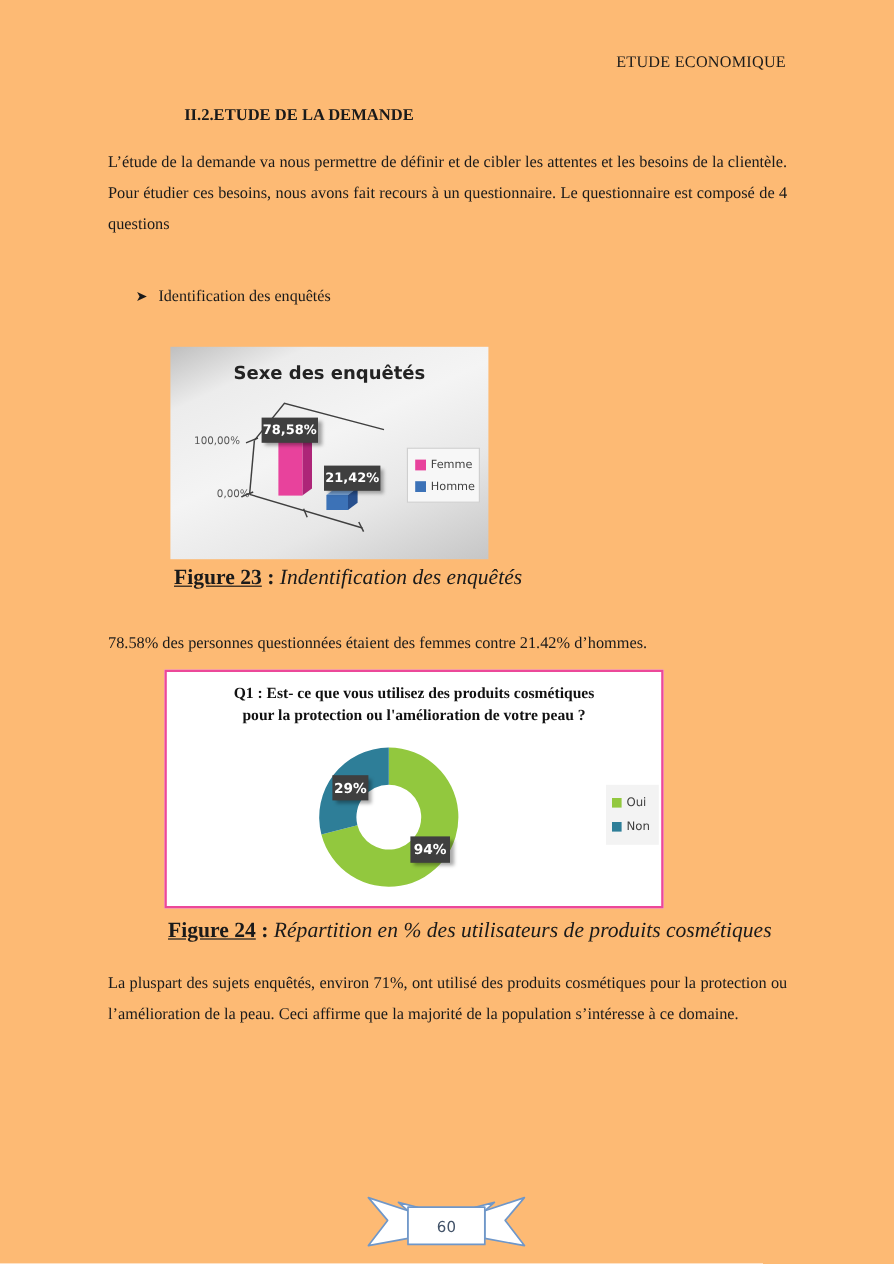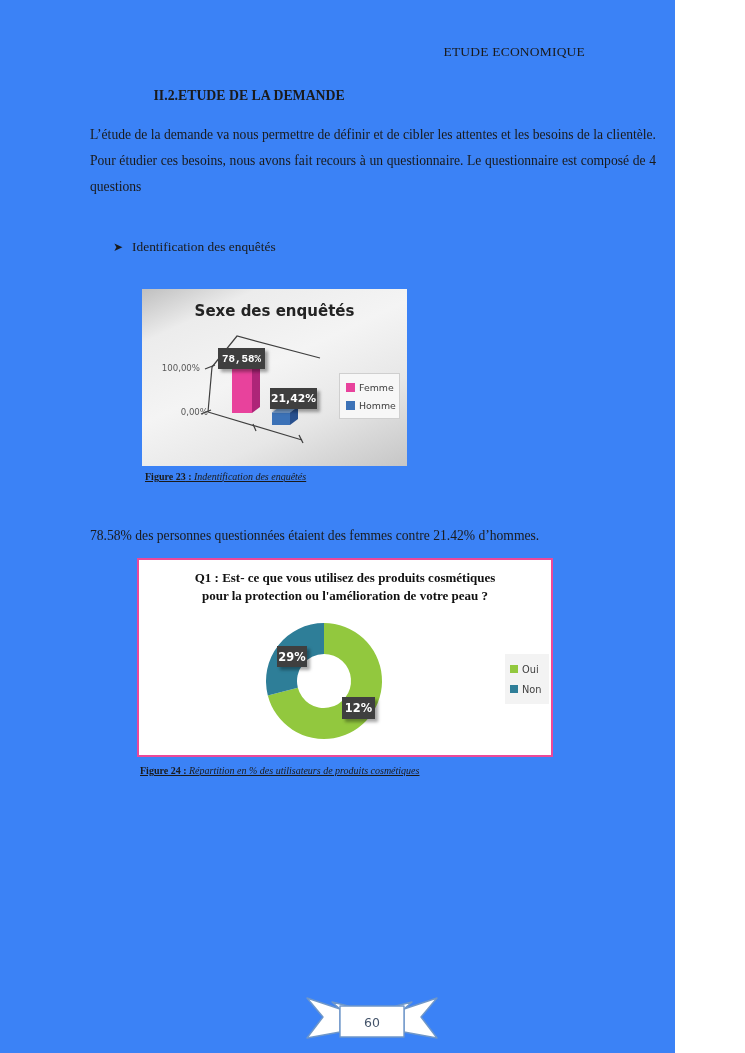--- a/index.html
+++ b/index.html
@@ -1,18 +1,18 @@
 <!DOCTYPE html>
 <html><head>
 <meta charset="utf-8">
 <style>
   * { margin:0; padding:0; box-sizing:border-box; }
   html,body { background:#ffffff; }
   .page {
-    position:relative; width:675px; height:1053px; background:#3b82f6;
+    position:relative; width:745px; height:1053px; background:#fdba74;
     font-family:"Liberation Serif", serif; color:#1a1a1a; overflow:hidden;
   }
   .abs { position:absolute; }
 
   .running-header { top:44px; right:90px; font-size:13.5px; letter-spacing:0.2px; }
 
   .h2 { top:88px; left:128px; font-weight:bold; font-size:13.8px; display:flex; }
   .h2 .num { width:50px;text-align:right; }
 
   .para { left:90px; width:566px; font-size:13.6px; line-height:25.8px; text-align:justify; }
@@ -39,33 +39,33 @@
   .ytick { position:absolute; font-family:"DejaVu Sans", sans-serif; font-size:8.6px; color:#595959; text-align:right; width:48px; }
   .ytick-100 { left:10px; top:74px; }
   .ytick-0 { left:18px; top:118px; }
   .bar-svg { position:absolute; left:0; top:0; }
   .datalabel {
     position:absolute; background:#3f3f3f; color:#ffffff;
     font-family:"DejaVu Sans", sans-serif; font-weight:bold; font-size:10.8px;
     display:flex; align-items:center; justify-content:center;
     box-shadow:3px 3px 3px rgba(0,0,0,0.35);
   }
-  .dl-femme { left:76px; top:59px; width:47px; height:21px;font-family:Liberation Mono, monospace; }
+  .dl-femme { left:76px; top:59px; width:47px; height:21px; }
   .dl-homme { left:116px; top:99px; width:47px; height:21px;margin-left:12px; }
   .legend1 {
     position:absolute; left:197px; top:84px; width:61px; height:46px;
     background:#f7f7f7; border:1px solid #cfcfcf;
     display:flex; flex-direction:column; justify-content:center; gap:7px; padding-left:6px;
   }
   .legend-row { display:flex; align-items:center; gap:4px;
     font-family:"DejaVu Sans", sans-serif; font-size:9.4px; color:#404040; }
   .swatch { width:9px; height:9px; display:inline-block; }
 
   
-  .figcap { font-size:10px;text-decoration:underline; }
+  .figcap { font-size:18px; }
   .figcap .lbl { font-weight:bold; text-decoration:underline; }
   .figcap .sep { font-weight:bold; }
   .figcap .txt { font-style:italic; }
   .cap23 { left:145px; top:471px; }
   .cap24 { left:140px; top:765px; }
 
   
   .chart2 { left:137px; top:558px; width:416px; height:199px; background:#ffffff; border:2px solid #ec4899; }
   .chart2-title { position:absolute; left:0; right:0; top:9px; text-align:center;
     font-weight:bold; font-size:13px; line-height:17.5px; color:#111; }
@@ -147,37 +147,38 @@
   <div class="abs chart2">
     <div class="chart2-title">
       <div>Q1 : Est- ce que vous utilisez des produits cosmétiques</div>
       <div>pour la protection ou l'amélioration de votre  peau ?</div>
     </div>
     <svg id="donut" class="donut-svg" width="416" height="199" viewBox="0 0 416 199">
         <path d="M 185.00 63.00 A 58 58 0 1 1 128.82 135.42 L 158.85 127.71 A 27 27 0 1 0 185.00 94.00 Z" fill="#92c83e"></path>
         <path d="M 128.82 135.42 A 58 58 0 0 1 185.00 63.00 L 185.00 94.00 A 27 27 0 0 0 158.85 127.71 Z" fill="#2e7e98"></path>
       </svg>
     <div class="datalabel dl-29">29%</div>
-    <div class="datalabel dl-71">12%</div>
+    <div class="datalabel dl-71">94%</div>
     <div class="legend2">
       <div class="legend-row">
         <span class="swatch" style="background: rgb(146, 200, 62);"></span>
         <span>Oui</span>
       </div>
       <div class="legend-row">
         <span class="swatch" style="background: rgb(46, 126, 152);"></span>
         <span>Non</span>
       </div>
     </div>
   </div>
 
   <div class="abs figcap cap24">
     <span class="lbl">Figure 24</span><span class="sep"> : </span><span class="txt">Répartition en % des utilisateurs de produits cosmétiques</span>
   </div>
 
+  <div class="abs para para3">La pluspart des sujets enquêtés, environ 71%, ont utilisé des produits cosmétiques pour la protection ou l’amélioration de la peau. Ceci affirme que la majorité de la population s’intéresse à ce domaine.</div>
 
   <svg class="abs ribbon" viewBox="0 0 138 52">
     <g fill="#ffffff" stroke="#6f97c9" stroke-width="1.4" stroke-linejoin="round">
       <path d="M 37 17 L 4 6 L 20 25 L 4 46 L 37 40 Z"></path>
       <path d="M 101 17 L 134 6 L 118 25 L 134 46 L 101 40 Z"></path>
       <path d="M 37 17 L 29 10 L 45 14 Z"></path>
       <path d="M 101 17 L 109 10 L 93 14 Z"></path>
       <rect x="37" y="14" width="64" height="31"></rect>
     </g>
     <text x="69" y="35" text-anchor="middle">60</text>

